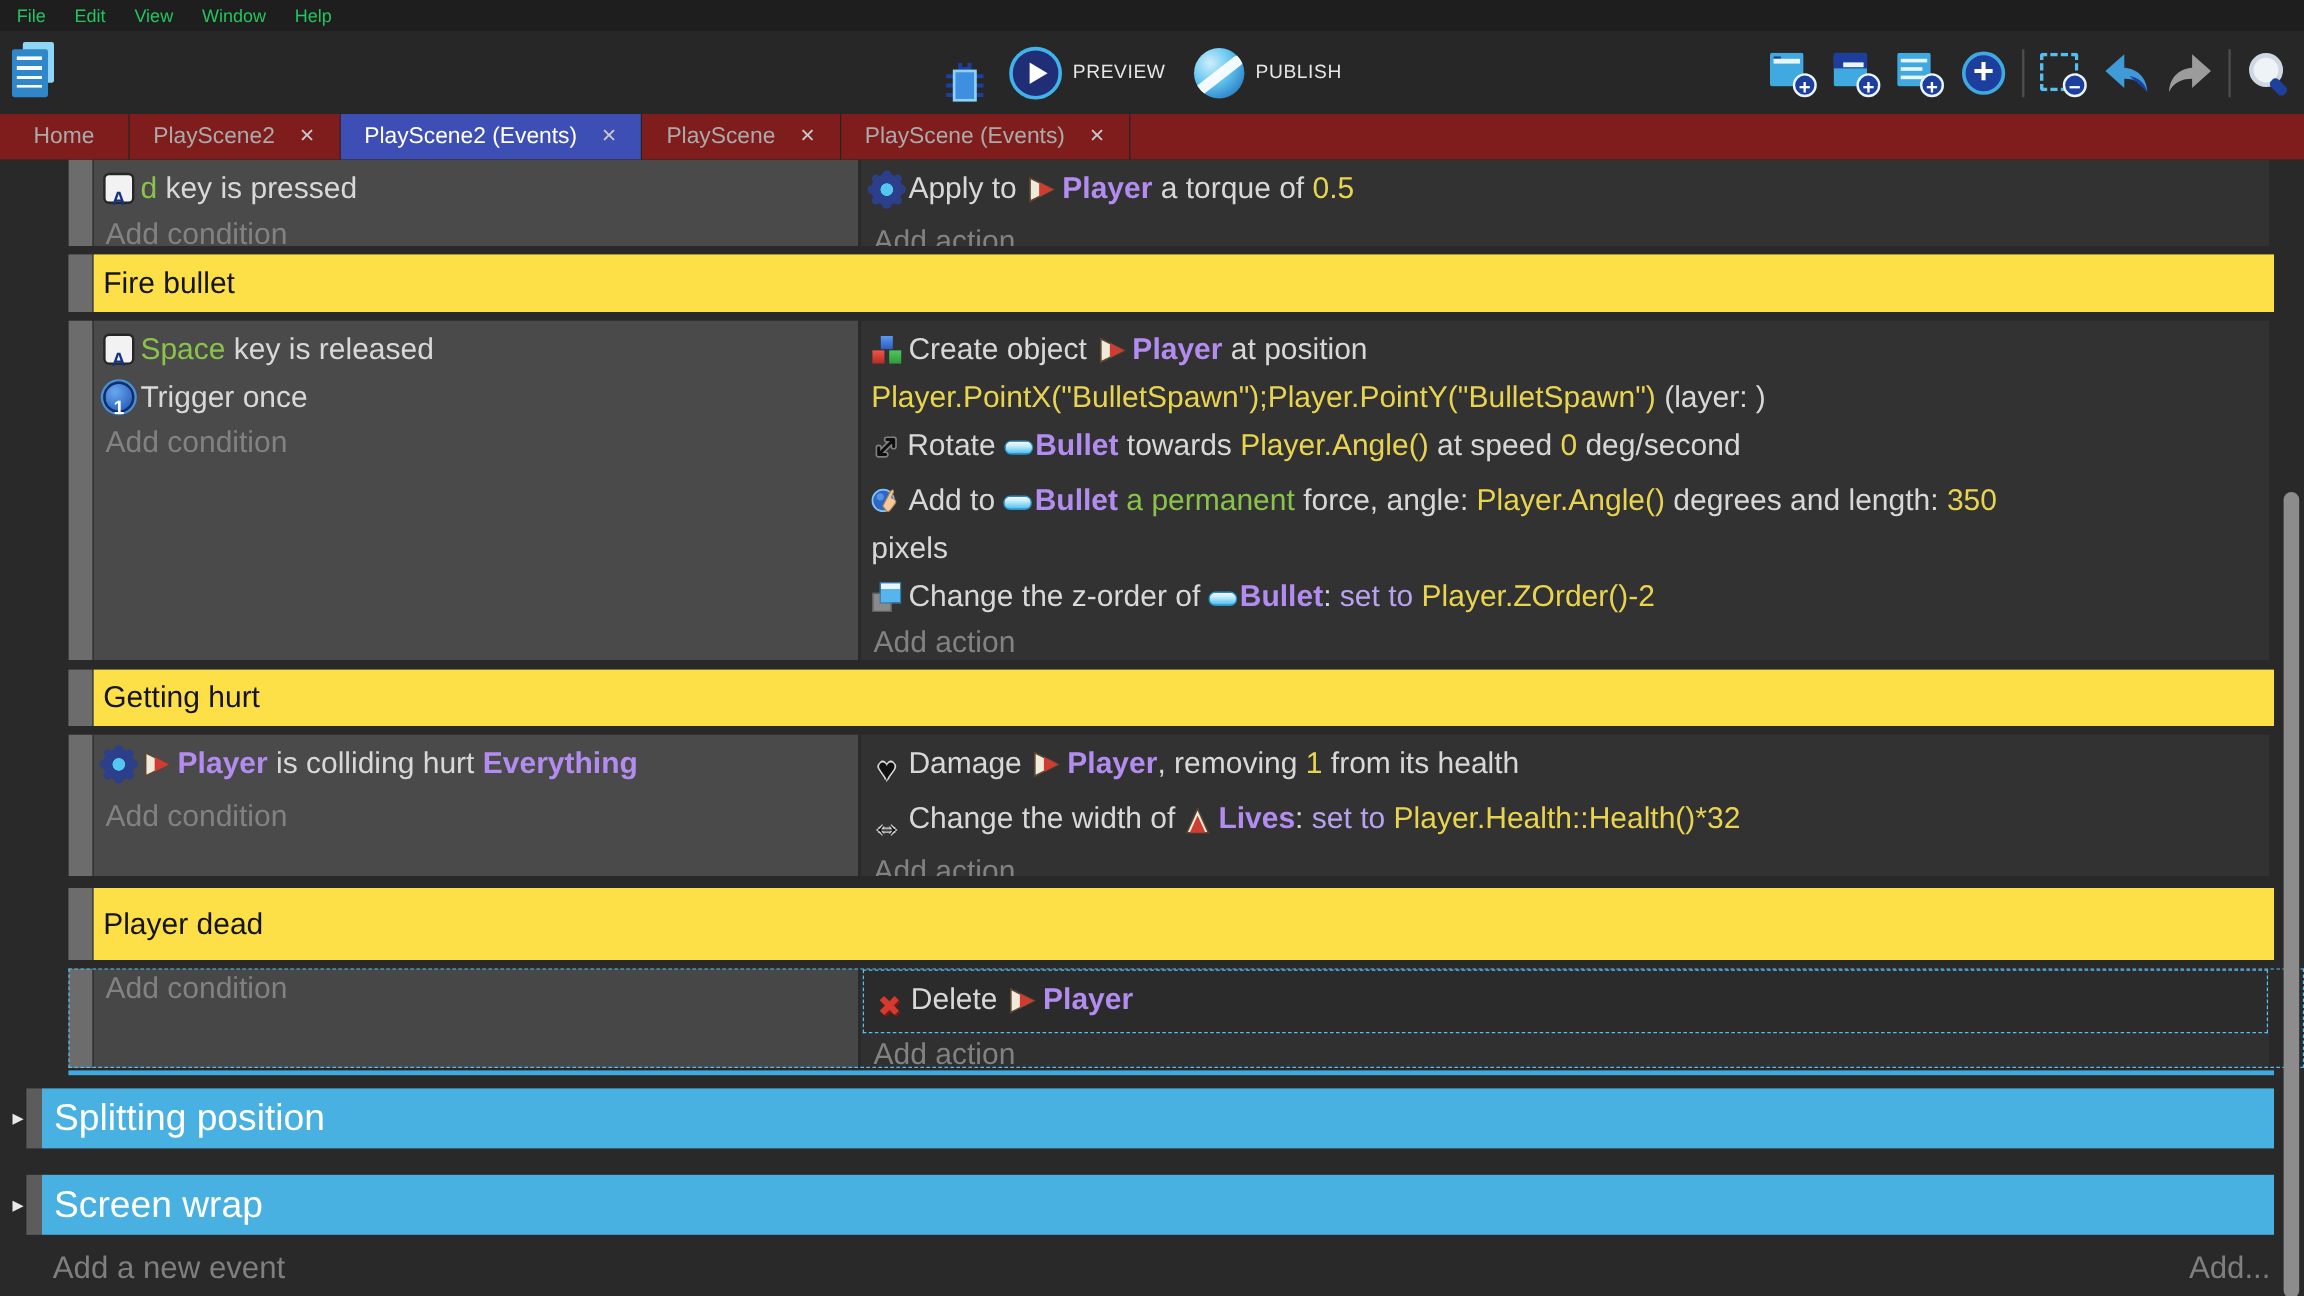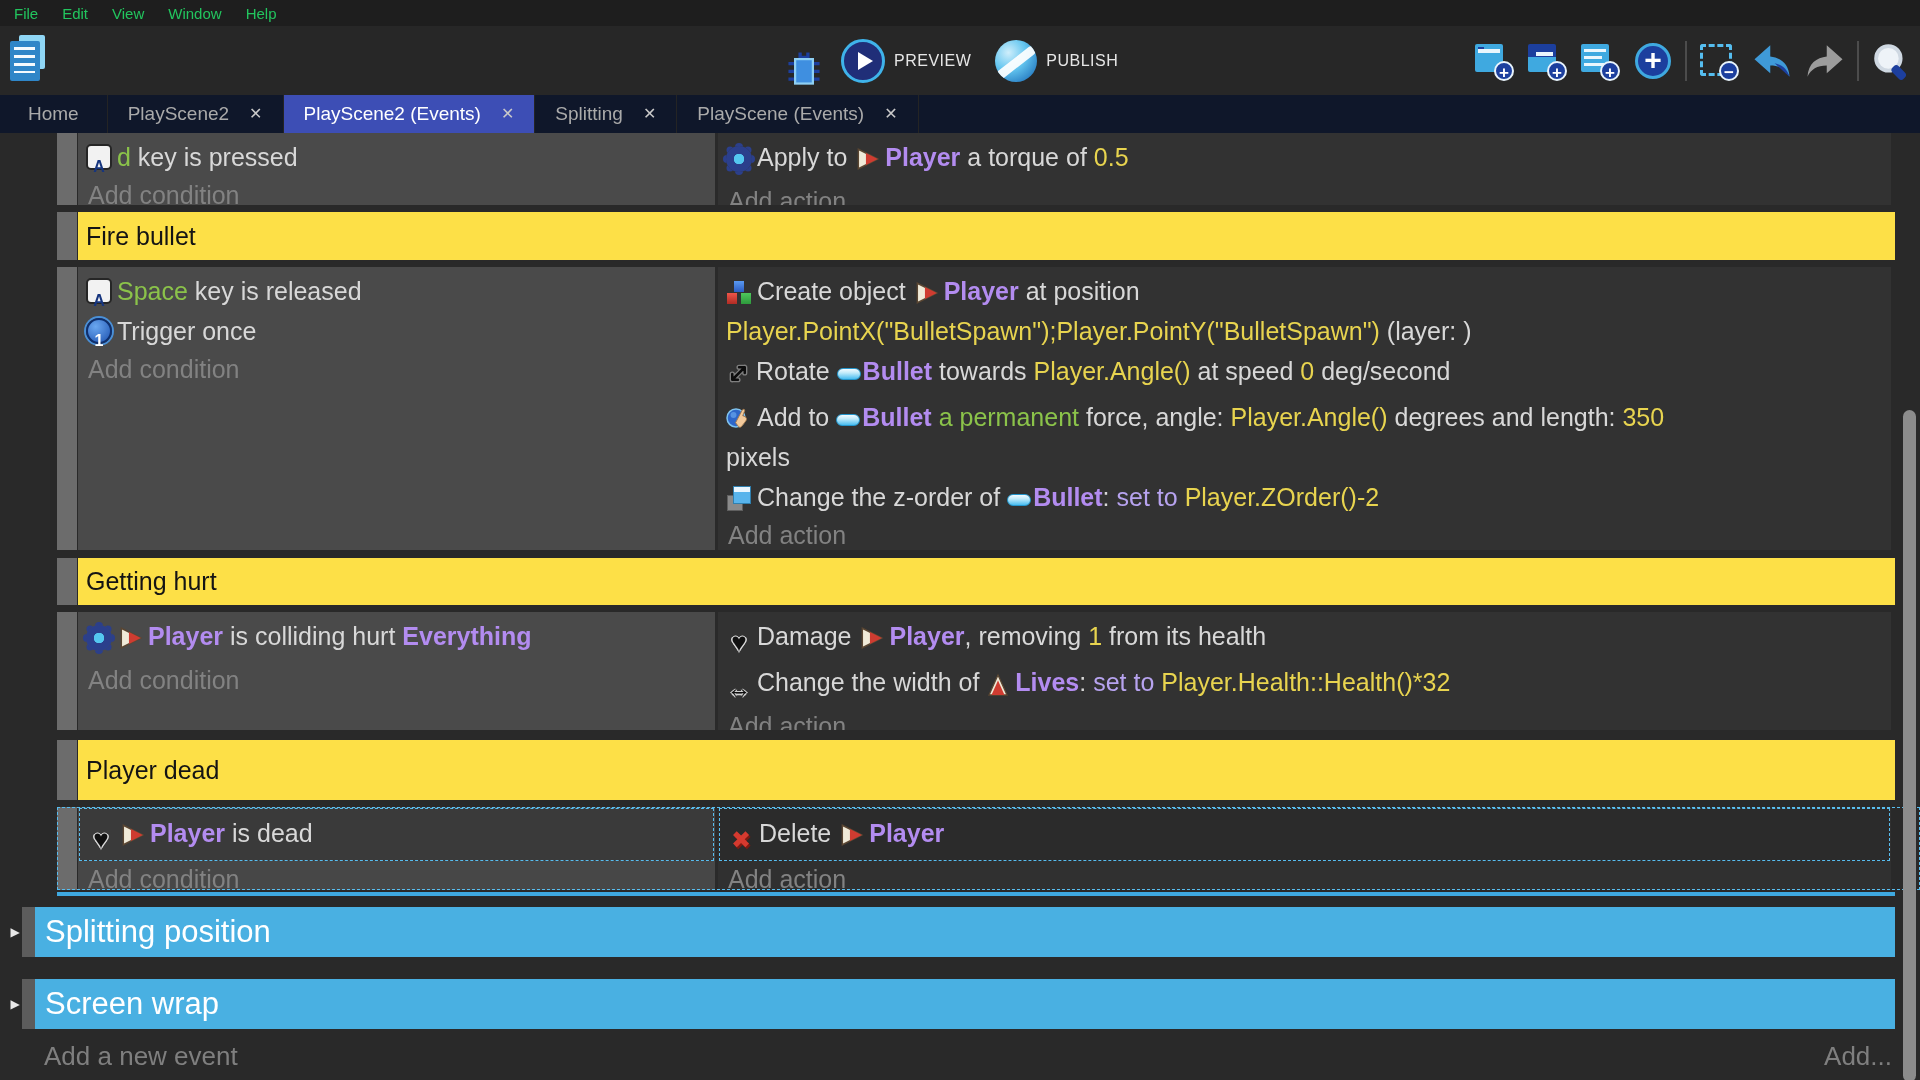--- a/index.html
+++ b/index.html
@@ -42,21 +42,21 @@
     background-position:3px 5px,3px 12px,3px 19px;background-size:22px 3px,18px 3px,20px 3px;}
   .tb-add-event-icon::after,.tb-add-subevent-icon::after,.tb-add-comment-icon::after,.tb-delete-selection-icon::after{
     content:"+";position:absolute;right:1px;bottom:1px;width:20px;height:20px;border-radius:50%;
     background:#1c3f9e;border:2px solid #e9f4fc;color:#fff;font-size:17px;font-weight:bold;line-height:19px;text-align:center;box-sizing:border-box;}
   .tb-choose-event-icon::before{content:"";position:absolute;left:3px;top:3px;width:36px;height:36px;border-radius:50%;
     background:#1c3f9e;border:3px solid #3fa9e0;box-sizing:border-box;}
   .tb-choose-event-icon::after{content:"+";position:absolute;left:0;top:0;width:42px;height:40px;color:#fff;font-size:30px;font-weight:bold;text-align:center;line-height:40px;}
   .tb-delete-selection-icon::before{content:"";position:absolute;left:2px;top:4px;width:26px;height:26px;border:3px dashed #55bdef;border-radius:3px;}
   .tb-delete-selection-icon::after{content:"−";}
   
-  .tabbar{height:38px;background:#0f172a;display:flex;}
+  .tabbar{height:38px;background:#7f1d1d;display:flex;}
   .tab{height:38px;display:flex;align-items:center;padding:0 20px;color:#aaaaaa;font-size:19px;gap:20px;border-right:1px solid #242424;cursor:pointer;}
   .tab.active{background:#3d4eb5;color:#ffffff;}
   .tab .tab-close{font-size:16px;color:#c9c9c9;line-height:16px;}
   .tab.home{padding:0 28px;}
   
   .events{position:relative;height:947px;background:#292929;overflow:hidden;}
   .gutter{width:20px;background:#6c6c6c;margin-right:1px;flex:none;}
   .event-row{display:flex;margin-left:57px;overflow:hidden;}
   .cond-col{width:640px;background:#4a4a4a;border-right:3px solid #2a2a2a;box-sizing:border-box;flex:none;}
   .act-col{width:1173px;background:#323232;flex:none;}
@@ -180,21 +180,21 @@
     </div>
     <div class="tab">
       <span>PlayScene2</span>
       <span class="tab-close">✕</span>
     </div>
     <div class="tab active">
       <span>PlayScene2 (Events)</span>
       <span class="tab-close">✕</span>
     </div>
     <div class="tab">
-      <span>Splitting</span>
+      <span>PlayScene</span>
       <span class="tab-close">✕</span>
     </div>
     <div class="tab">
       <span>PlayScene (Events)</span>
       <span class="tab-close">✕</span>
     </div>
   </div>
 
 <div class="events">
   <div id="event-stack">
@@ -282,26 +282,20 @@
           <div class="add-placeholder">Add action</div>
         </div>
       </div>
       <div class="comment-row" style="height: 60px; margin-bottom: 7px;">
         <div class="gutter"></div>
         <div class="comment-body">Player dead</div>
       </div>
       <div class="event-row selected" style="height: 83px; margin-bottom: 2px;">
         <div class="gutter"></div>
         <div class="cond-col">
-          <div class="ins-list">
-            <div class="ins-line"><span class="icon i-heart-icon"></span><span class="icon i-player-object-icon"><svg width="26" height="26" viewBox="0 0 24 24">
-                  <polygon points="4,3 22,12 4,21" fill="#f0ead8" stroke="#5a4632" stroke-width="1.3"></polygon>
-                  <polygon points="11,6.4 22,12 11,17.6" fill="#cf3c31"></polygon>
-                </svg></span><span class="t-object">Player</span><span class="t-plain"> is dead</span></div>
-          </div>
           <div class="add-placeholder">Add condition</div>
         </div>
         <div class="act-col">
           <div class="ins-list">
             <div class="ins-line"><span class="icon i-delete-icon"></span><span class="t-plain">Delete </span><span class="icon i-player-object-icon"><svg width="26" height="26" viewBox="0 0 24 24">
                   <polygon points="4,3 22,12 4,21" fill="#f0ead8" stroke="#5a4632" stroke-width="1.3"></polygon>
                   <polygon points="11,6.4 22,12 11,17.6" fill="#cf3c31"></polygon>
                 </svg></span><span class="t-object">Player</span></div>
           </div>
           <div class="add-placeholder">Add action</div>

